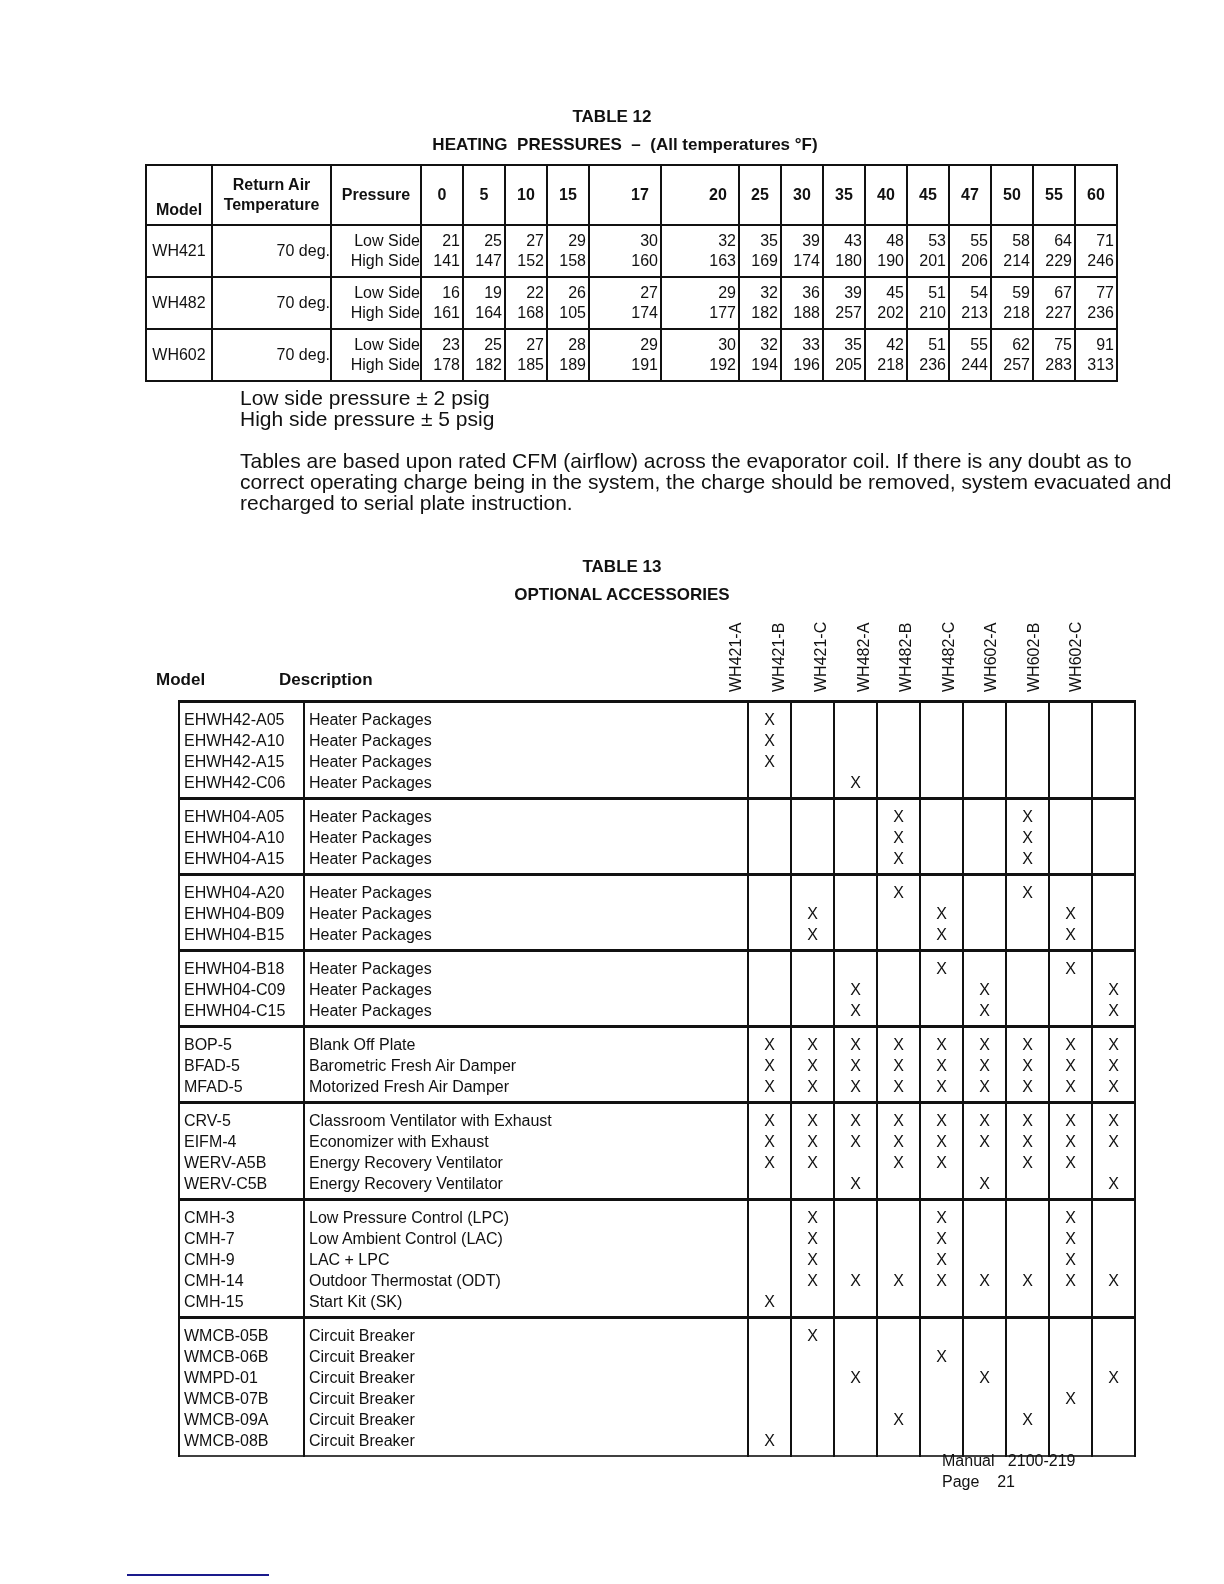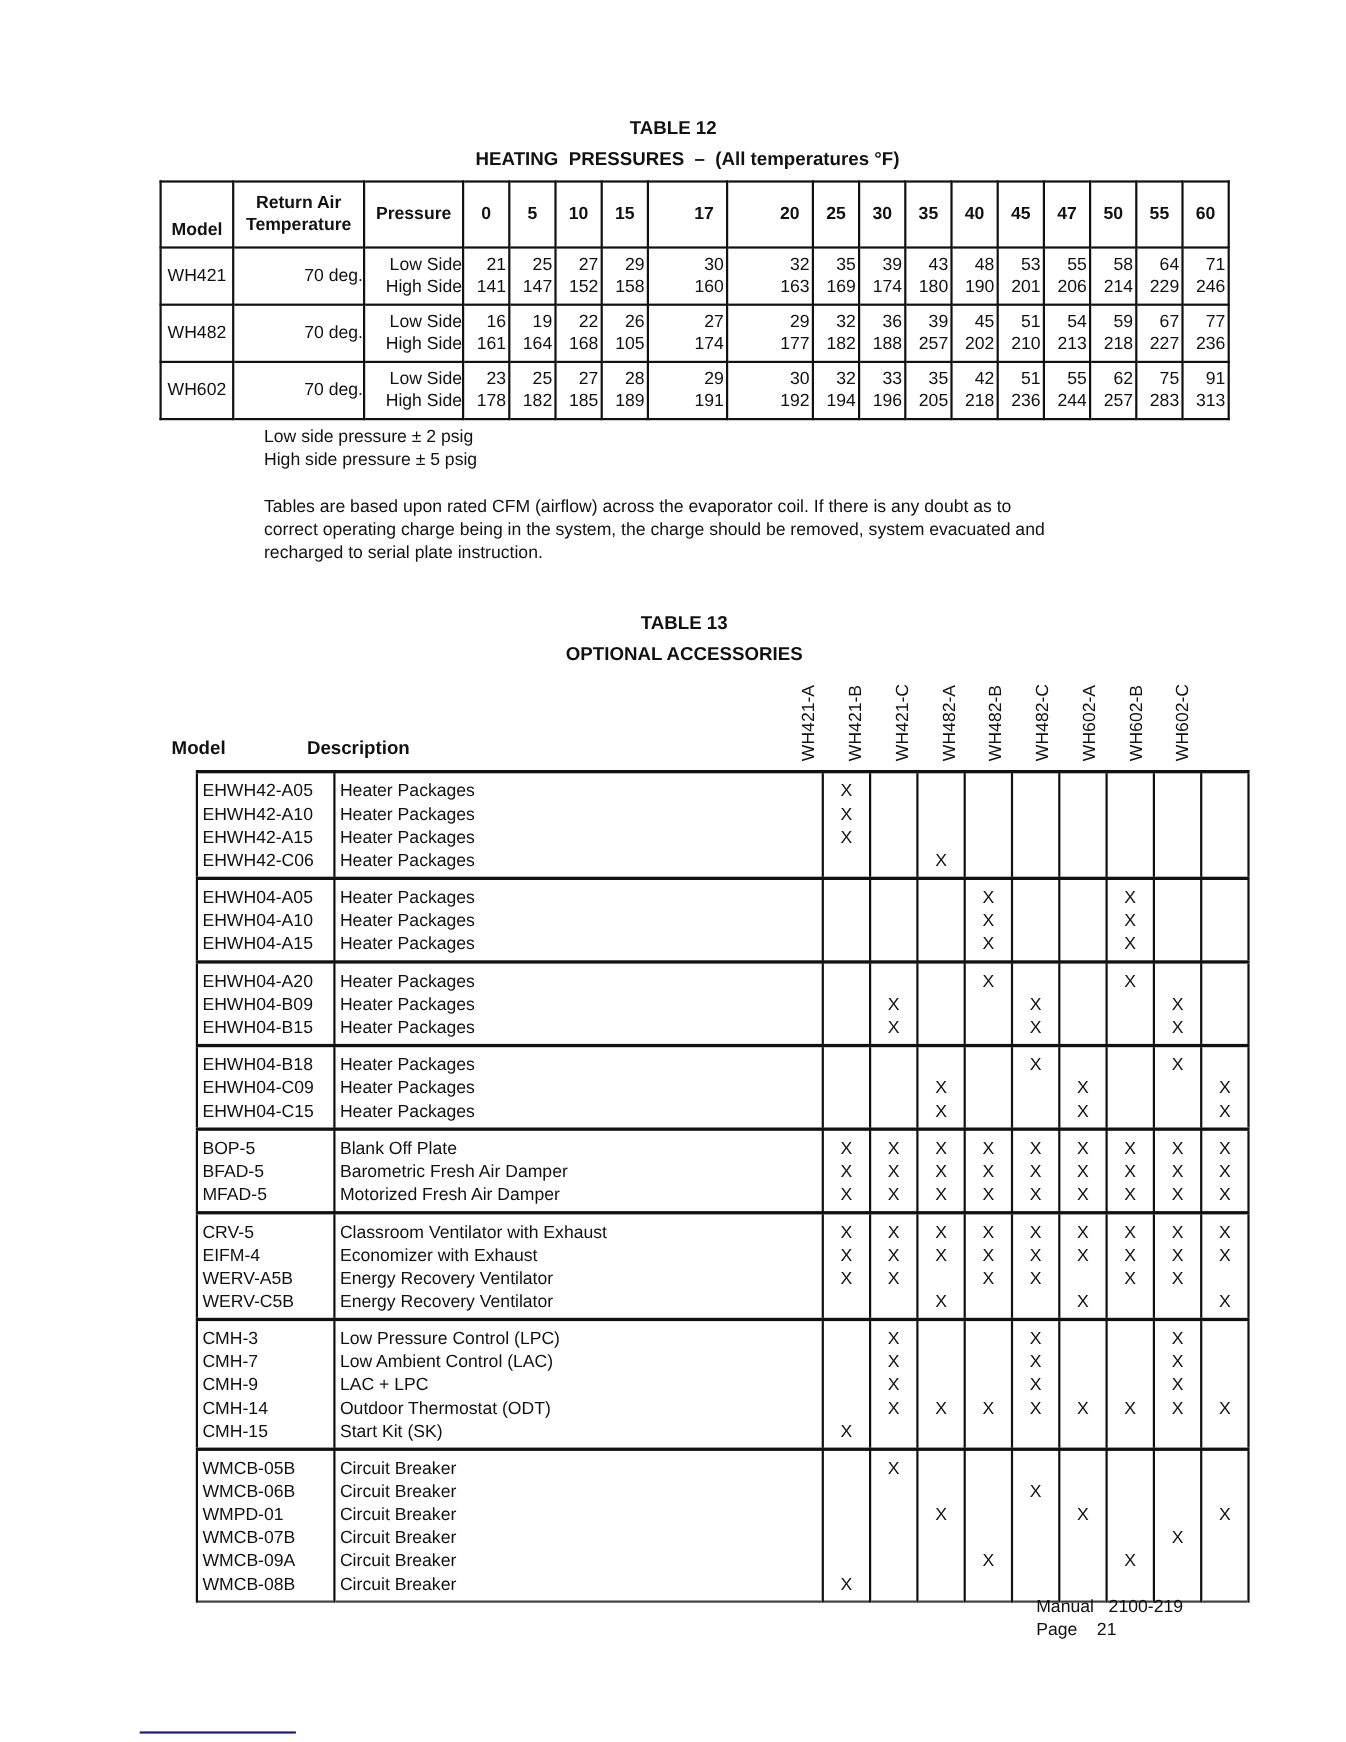--- a/index.html
+++ b/index.html
@@ -12,21 +12,21 @@
   #t12 { position: absolute; left: 145px; top: 164px; border-collapse: collapse;
          border: 2px solid #111; font-size: 16px; }
   #t12 th, #t12 td { border: 2px solid #111; padding: 0; }
   #t12 th { font-weight: bold; height: 54px; text-align: center; line-height: 20px; }
   #t12 td { height: 50px; vertical-align: middle; }
   #t12 .num { text-align: right; padding-right: 2px; line-height: 20px; }
   #t12 .press { text-align: right; line-height: 20px; }
   #t12 .model { text-align: center; }
   #t12 .rat { text-align: right; }
 
-  .note { font-size: 16px; line-height: 21px; }
+  .note { font-size: 21px; line-height: 21px; }
 
   
   .hdrcol { position: absolute; top: 610px; width: 42px; height: 82px; }
   .hdrcol span { position: absolute; left: 50%; bottom: 0; transform-origin: left bottom;
                  transform: rotate(-90deg) translate(0, 10px); white-space: nowrap;
                  font-size: 16px; }
   #t13 { position: absolute; left: 150px; top: 700px; border-collapse: collapse;
          border: 2px solid #404040; font-size: 16px; margin-left: 28px; }
   #t13 td { border-left: 2px solid #111; border-right: 2px solid #111; padding: 0; vertical-align: top; }
   #t13 tbody { border-top: 3px solid #111; }

